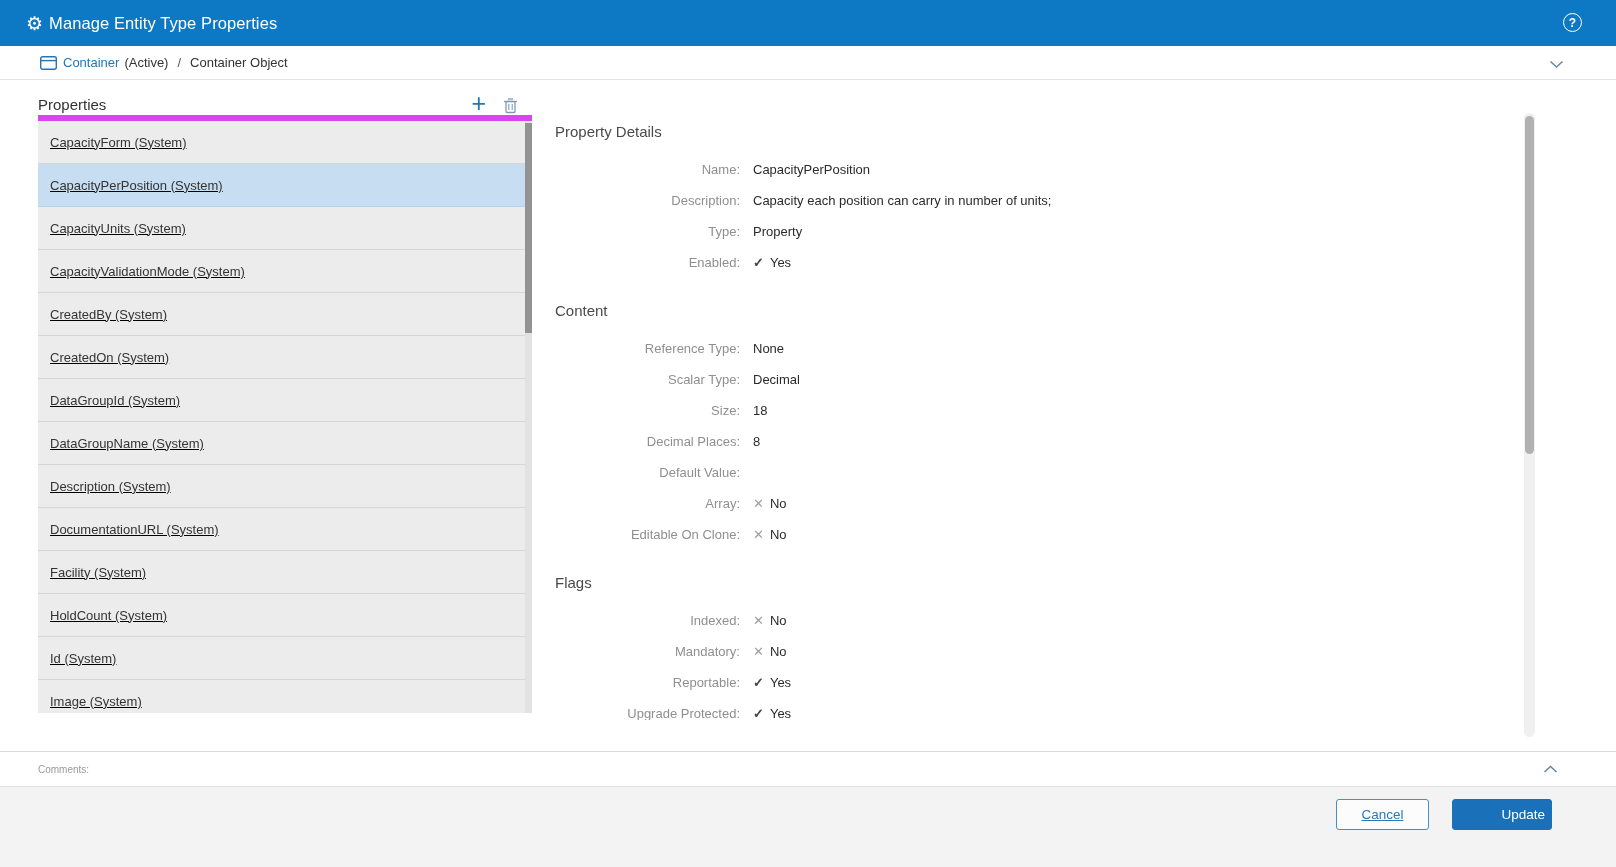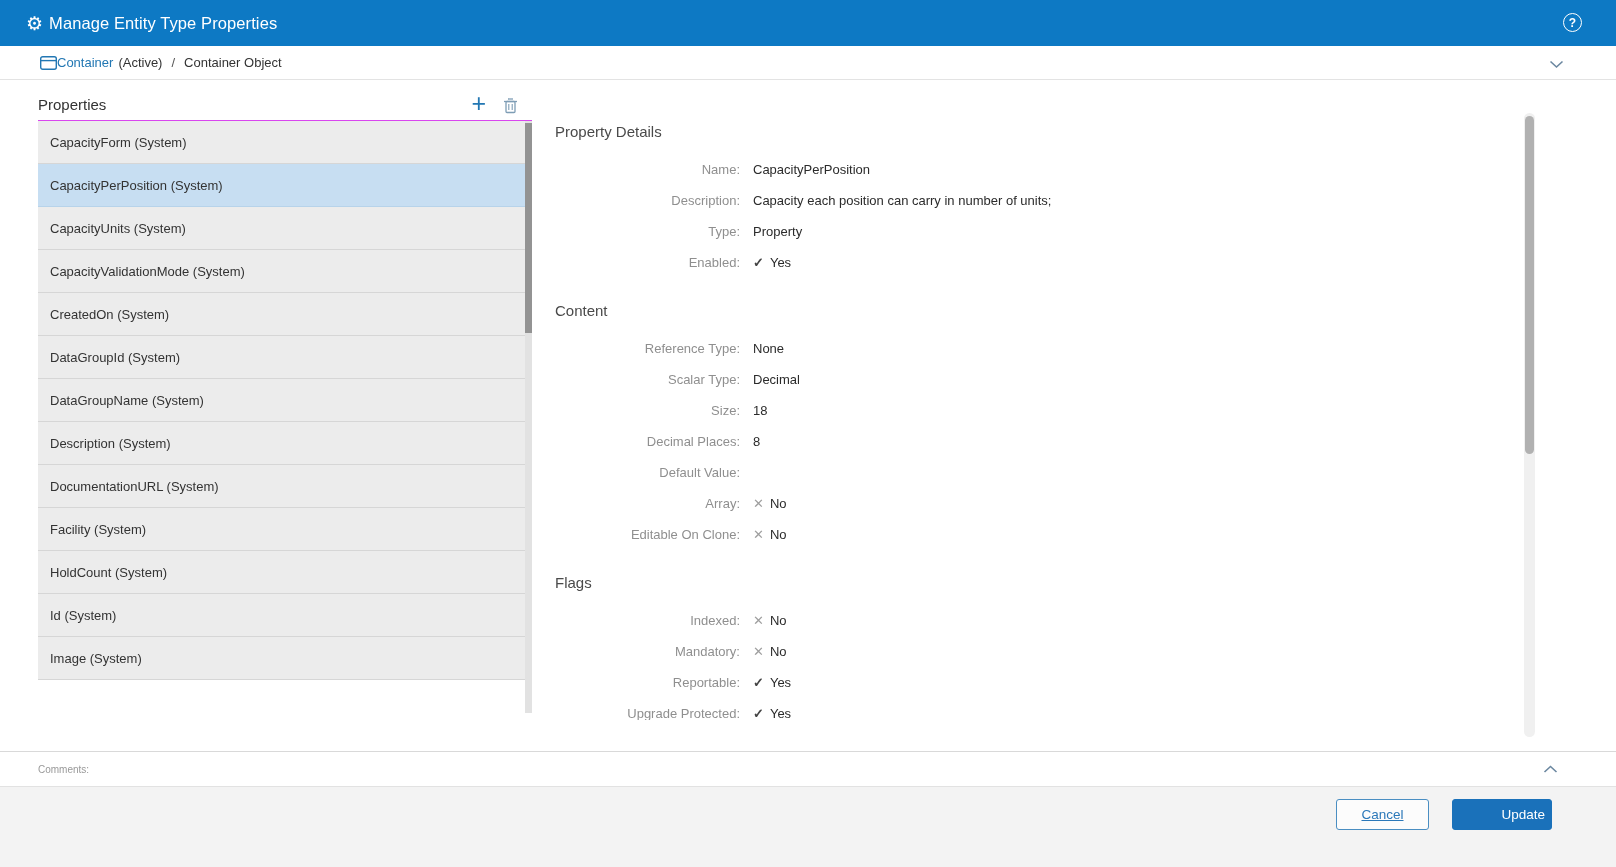--- a/index.html
+++ b/index.html
@@ -24,37 +24,37 @@
     font-size:12px; font-weight:bold; cursor:pointer;
   }
 
   
   .breadcrumb {
     position:absolute; top:46px; left:0; right:0; height:34px;
     border-bottom:1px solid #e3e3e3; background:#fff;
     display:flex; align-items:center; font-size:13px;
   }
   .bc-icon { margin-left:40px; display:flex; }
-  .bc-link { color:var(--accent-blue,#2277b3); cursor:pointer; text-decoration:none; }
+  .bc-link { color:var(--accent-blue,#2277b3); margin-left:6px; cursor:pointer; text-decoration:none; }
   .bc-status { color:#333; margin-left:5px; }
   .bc-sep { color:#555; margin-left:9px; }
   .bc-current { color:#333; margin-left:9px; }
   .bc-chevron { position:absolute; right:52px; top:14px; cursor:pointer; display:flex; }
 
   
   .left-panel { position:absolute; left:38px; top:92px; width:494px; }
-  .panel-header { position:relative; height:29px; border-bottom:1px solid #d946ef; }
+  .panel-header { position:relative; height:29px; border-bottom:6px solid #d946ef; }
   .panel-title { font-size:15px; color:#333; position:absolute; left:0; top:4px; }
   .add {
     position:absolute; right:46px; top:-2px; color:var(--accent-blue,#2277b3);
     font-size:25px; font-weight:300; line-height:27px; cursor:pointer;
   }
   .trash { position:absolute; right:14px; top:5px; cursor:pointer; display:flex; }
 
-  .prop-list { position:relative; height:592px; overflow:hidden; }
+  .prop-list { position:relative; height:592px; overflow:hidden;text-decoration:underline; }
   .prop-item {
     height:43px; border-bottom:1px solid #d6d6d6; background:#ececec;
     display:flex; align-items:center; padding-left:12px;
     font-size:13px; color:#333; cursor:pointer;
   }
   .prop-item.selected { background:var(--selected-row,#c7def2); border-bottom-color:#b7d3ea;align-items:center; }
   .list-scrollbar { position:absolute; right:0; top:0; width:7px; height:592px; background:#e2e2e2; }
   .list-thumb { position:absolute; top:2px; left:0; width:7px; height:210px; background:#939393; }
 
   
@@ -146,20 +146,23 @@
         <div class="prop-item selected">
           <span>CapacityPerPosition (System)</span>
         </div>
         <div class="prop-item">
           <span>CapacityUnits (System)</span>
         </div>
         <div class="prop-item">
           <span>CapacityValidationMode (System)</span>
         </div>
         <div class="prop-item">
+          <span>CreatedBy (System)</span>
+        </div>
+        <div class="prop-item">
           <span>CreatedOn (System)</span>
         </div>
         <div class="prop-item">
           <span>DataGroupId (System)</span>
         </div>
         <div class="prop-item">
           <span>DataGroupName (System)</span>
         </div>
         <div class="prop-item">
           <span>Description (System)</span>

